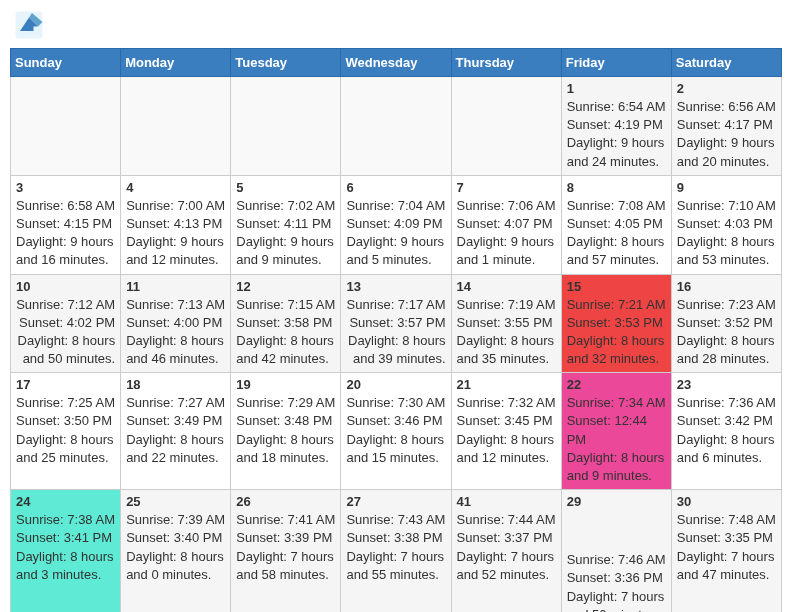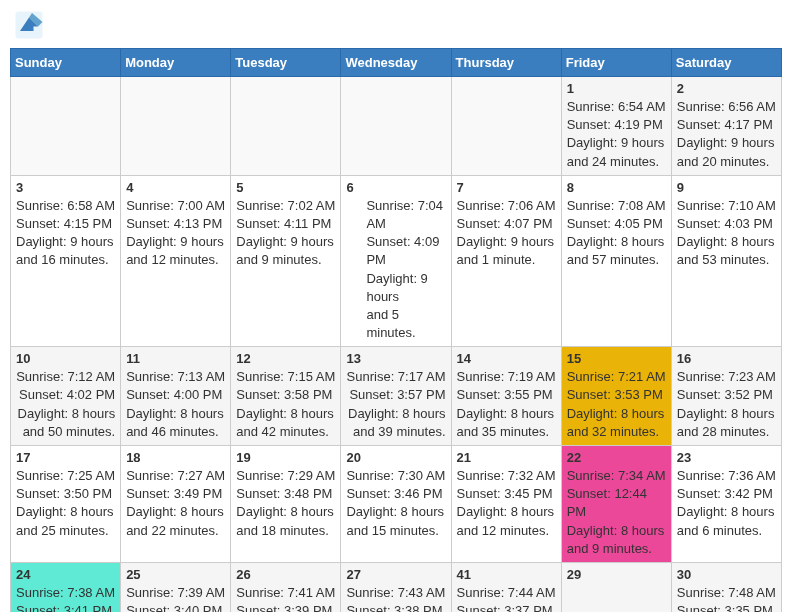--- a/index.html
+++ b/index.html
@@ -171,21 +171,21 @@
         </td>
         <td style="background: rgb(255, 255, 255);">
           <span class="day-number">5</span>
           <div class="day-info" style="white-space: pre-line;">Sunrise: 7:02 AM
 Sunset: 4:11 PM
 Daylight: 9 hours
 and 9 minutes.</div>
         </td>
         <td style="background: rgb(255, 255, 255);">
           <span class="day-number">6</span>
-          <div class="day-info" style="white-space: pre-line; margin-left: 20px;">Sunrise: 7:04 AM
+          <div class="day-info" style="white-space: pre-line;">Sunrise: 7:04 AM
 Sunset: 4:09 PM
 Daylight: 9 hours
 and 5 minutes.</div>
         </td>
         <td style="background: rgb(255, 255, 255);">
           <span class="day-number">7</span>
           <div class="day-info" style="white-space: pre-line;">Sunrise: 7:06 AM
 Sunset: 4:07 PM
 Daylight: 9 hours
 and 1 minute.</div>
@@ -234,21 +234,21 @@
 Daylight: 8 hours
 and 39 minutes.</div>
         </td>
         <td style="background: rgb(245, 245, 245);">
           <span class="day-number">14</span>
           <div class="day-info" style="white-space: pre-line;">Sunrise: 7:19 AM
 Sunset: 3:55 PM
 Daylight: 8 hours
 and 35 minutes.</div>
         </td>
-        <td style="background: #eab308;">
+        <td style="background: #ef4444;">
           <span class="day-number">15</span>
           <div class="day-info" style="white-space: pre-line;">Sunrise: 7:21 AM
 Sunset: 3:53 PM
 Daylight: 8 hours
 and 32 minutes.</div>
         </td>
         <td style="background: rgb(245, 245, 245);">
           <span class="day-number">16</span>
           <div class="day-info" style="white-space: pre-line;">Sunrise: 7:23 AM
 Sunset: 3:52 PM

